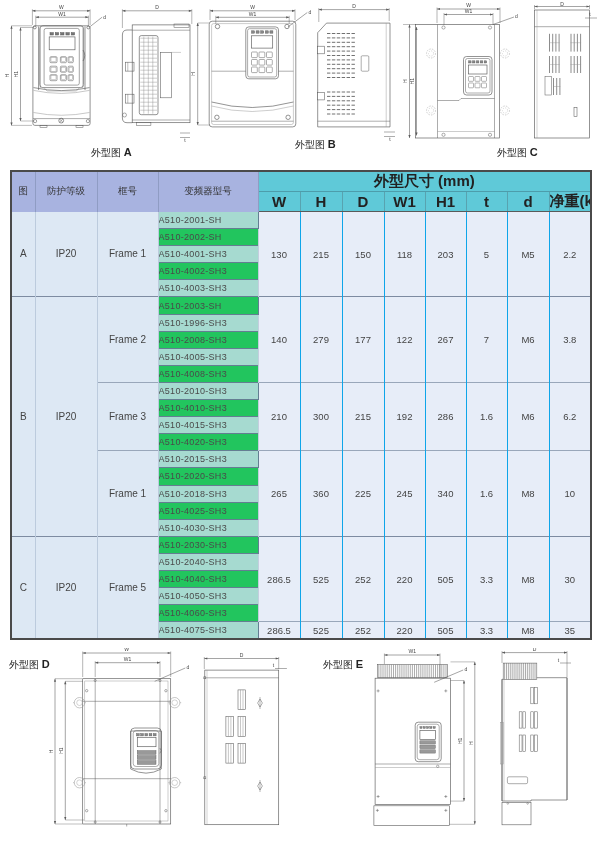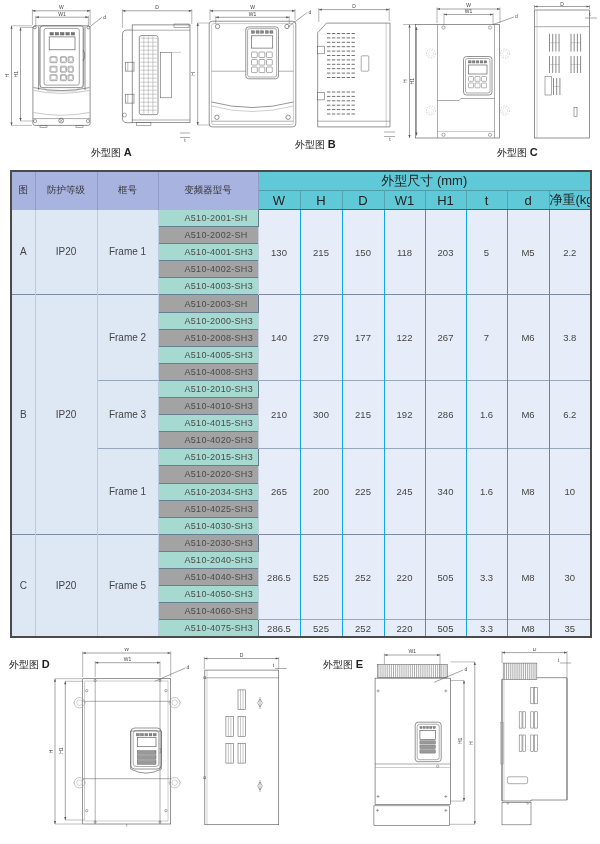--- a/index.html
+++ b/index.html
@@ -3,27 +3,27 @@
 <meta charset="utf-8">
 <style>
 html,body{margin:0;padding:0;}
 body{width:600px;height:844px;background:#ffffff;font-family:"Liberation Sans",sans-serif;position:relative;overflow:hidden;}
 #page{position:absolute;left:0;top:0;width:600px;height:844px;}
 
 #tbl{position:absolute;left:10px;top:170px;width:580px;border-collapse:collapse;table-layout:fixed;
  border:2px solid #4a4a4a;font-family:"Liberation Sans",sans-serif;}
 #tbl td,#tbl th{padding:0;text-align:center;vertical-align:middle;font-weight:normal;overflow:hidden;white-space:nowrap;}
 #tbl .hd{background:#a8b3e0;color:#333;font-size:9.5px;border-left:1px solid #8f9cc4;border-right:1px solid #8f9cc4;}
-#tbl .cy{background:#5fc9d8;color:#222;font-size:13px;font-weight:normal;border-left:1px solid #58a3b0;border-right:1px solid #58a3b0;border-bottom:1px solid #5a5a5a;}
+#tbl .cy{background:#5fc9d8;color:#222;font-size:15px;font-weight:bold;border-left:1px solid #58a3b0;border-right:1px solid #58a3b0;border-bottom:1px solid #5a5a5a;}
 #tbl .cys{border-bottom:1px solid #4d9dab;}
 #tbl .lft{background:#dde8f4;color:#444;font-size:10px;border-left:1px solid #bccbdd;border-right:1px solid #bccbdd;}
 #tbl .dat{background:#e7edf8;color:#444;font-size:9.5px;border-left:1px solid #c3cede;border-right:1px solid #0ea5e9;}
 #tbl .mt{background:#a6dad0;}
-#tbl .mb{background:#a3a3a3;}
-#tbl .mod{color:#4a4a4a;font-size:9px;letter-spacing:0.3px;text-align:left;padding-left:26px;border:1px solid #647e92;border-top:none;}
+#tbl .mb{background:#22c55e;}
+#tbl .mod{color:#4a4a4a;font-size:9px;letter-spacing:0.3px;text-align:left;padding-left:0;border:1px solid #647e92;border-top:none;}
 #tbl tr{height:17.1px;}
 #tbl tr.hr{height:17px;}
 .secline td{border-top:1px solid #7d8ba1 !important;}
 .frline{border-top:1px solid #99a7ba !important;}
 
 .cap{position:absolute;font-size:10px;color:#222;font-family:"Liberation Sans",sans-serif;}
 .cap b{font-size:11px;}
 svg{position:absolute;left:0;}
 svg text{font-family:"Liberation Sans",sans-serif;}
 </style>
@@ -502,21 +502,21 @@
           <td class="dat frline" rowspan="5">140</td>
           <td class="dat frline" rowspan="5">279</td>
           <td class="dat frline" rowspan="5">177</td>
           <td class="dat frline" rowspan="5">122</td>
           <td class="dat frline" rowspan="5">267</td>
           <td class="dat frline" rowspan="5">7</td>
           <td class="dat frline" rowspan="5">M6</td>
           <td class="dat frline" rowspan="5">3.8</td>
         </tr>
 <tr>
-          <td class="mod mt">A510-2000-SH3</td>
+          <td class="mod mt">A510-1996-SH3</td>
         </tr>
 <tr>
           <td class="mod mb">A510-2008-SH3</td>
         </tr>
 <tr>
           <td class="mod mt">A510-4005-SH3</td>
         </tr>
 <tr>
           <td class="mod mb">A510-4008-SH3</td>
         </tr>
@@ -540,33 +540,33 @@
           <td class="mod mt">A510-4015-SH3</td>
         </tr>
 <tr>
           <td class="mod mb">A510-4020-SH3</td>
         </tr>
 
 <tr>
           <td class="lft frline" rowspan="5">Frame 1</td>
           <td class="mod mt">A510-2015-SH3</td>
           <td class="dat frline" rowspan="5">265</td>
-          <td class="dat frline" rowspan="5">200</td>
+          <td class="dat frline" rowspan="5">360</td>
           <td class="dat frline" rowspan="5">225</td>
           <td class="dat frline" rowspan="5">245</td>
           <td class="dat frline" rowspan="5">340</td>
           <td class="dat frline" rowspan="5">1.6</td>
           <td class="dat frline" rowspan="5">M8</td>
           <td class="dat frline" rowspan="5">10</td>
         </tr>
 <tr>
           <td class="mod mb">A510-2020-SH3</td>
         </tr>
 <tr>
-          <td class="mod mt">A510-2034-SH3</td>
+          <td class="mod mt">A510-2018-SH3</td>
         </tr>
 <tr>
           <td class="mod mb">A510-4025-SH3</td>
         </tr>
 <tr>
           <td class="mod mt">A510-4030-SH3</td>
         </tr>
 
 <tr class="secline">
           <td class="lft" rowspan="6">C</td>

